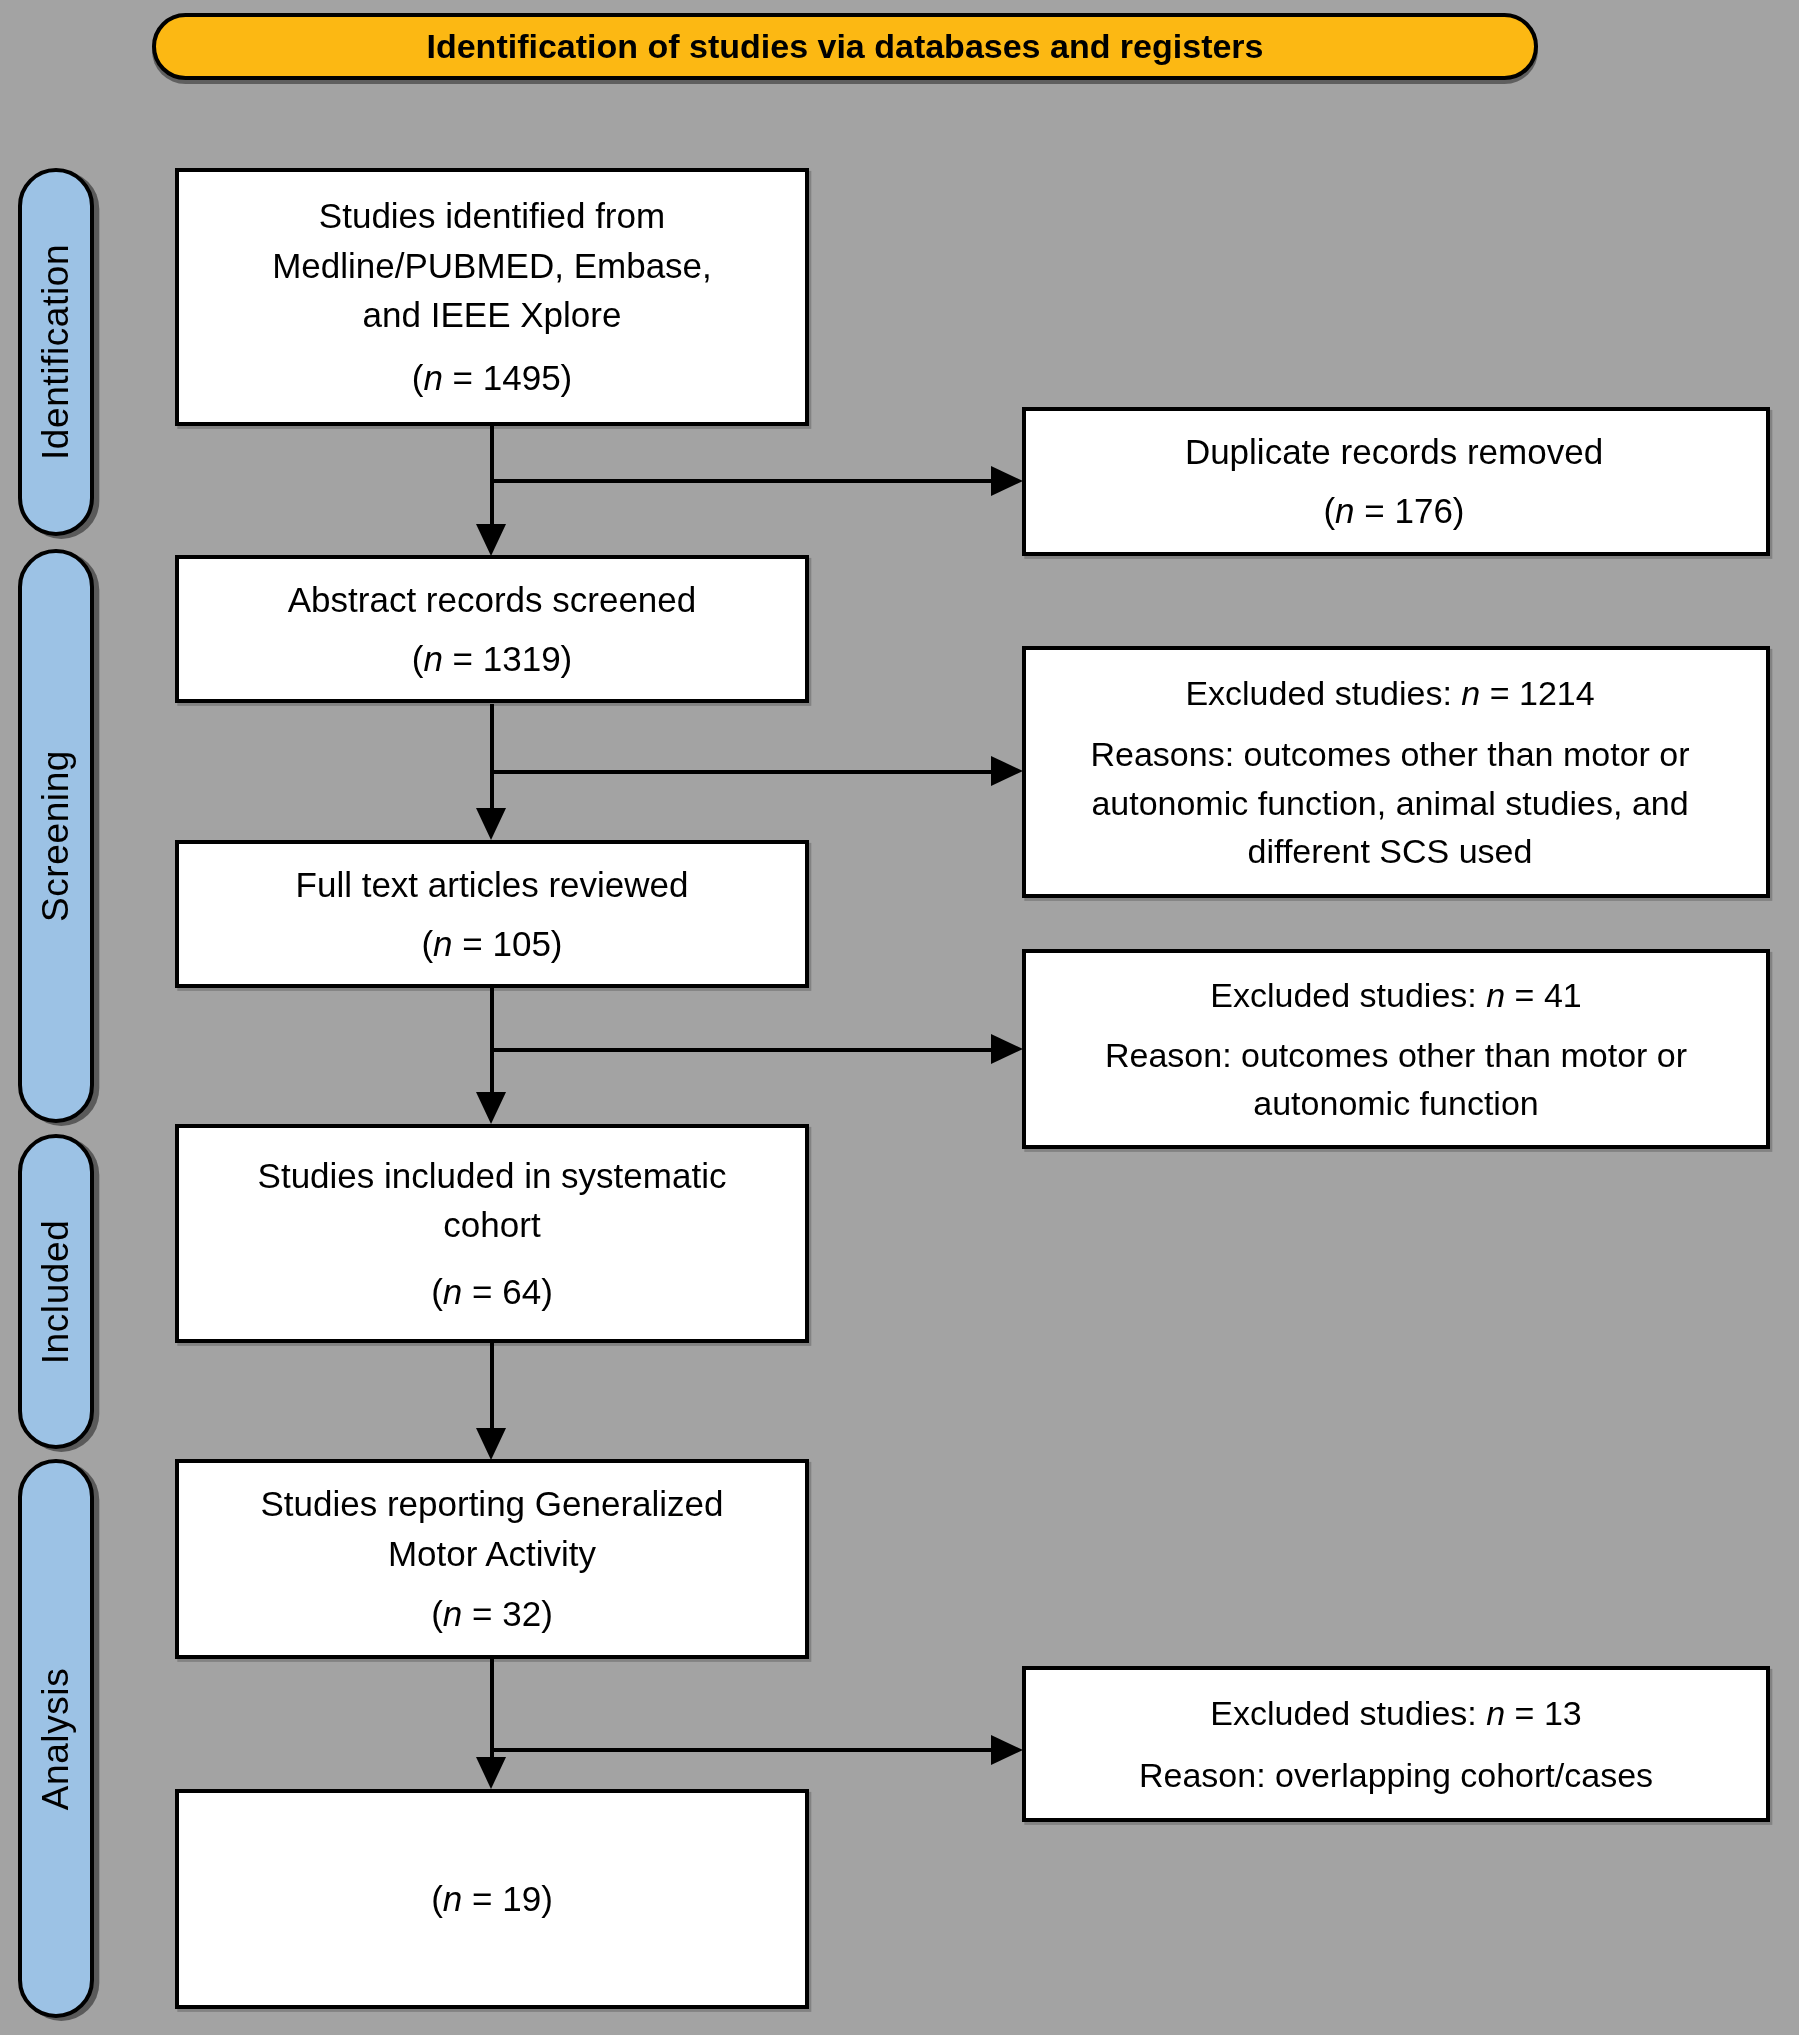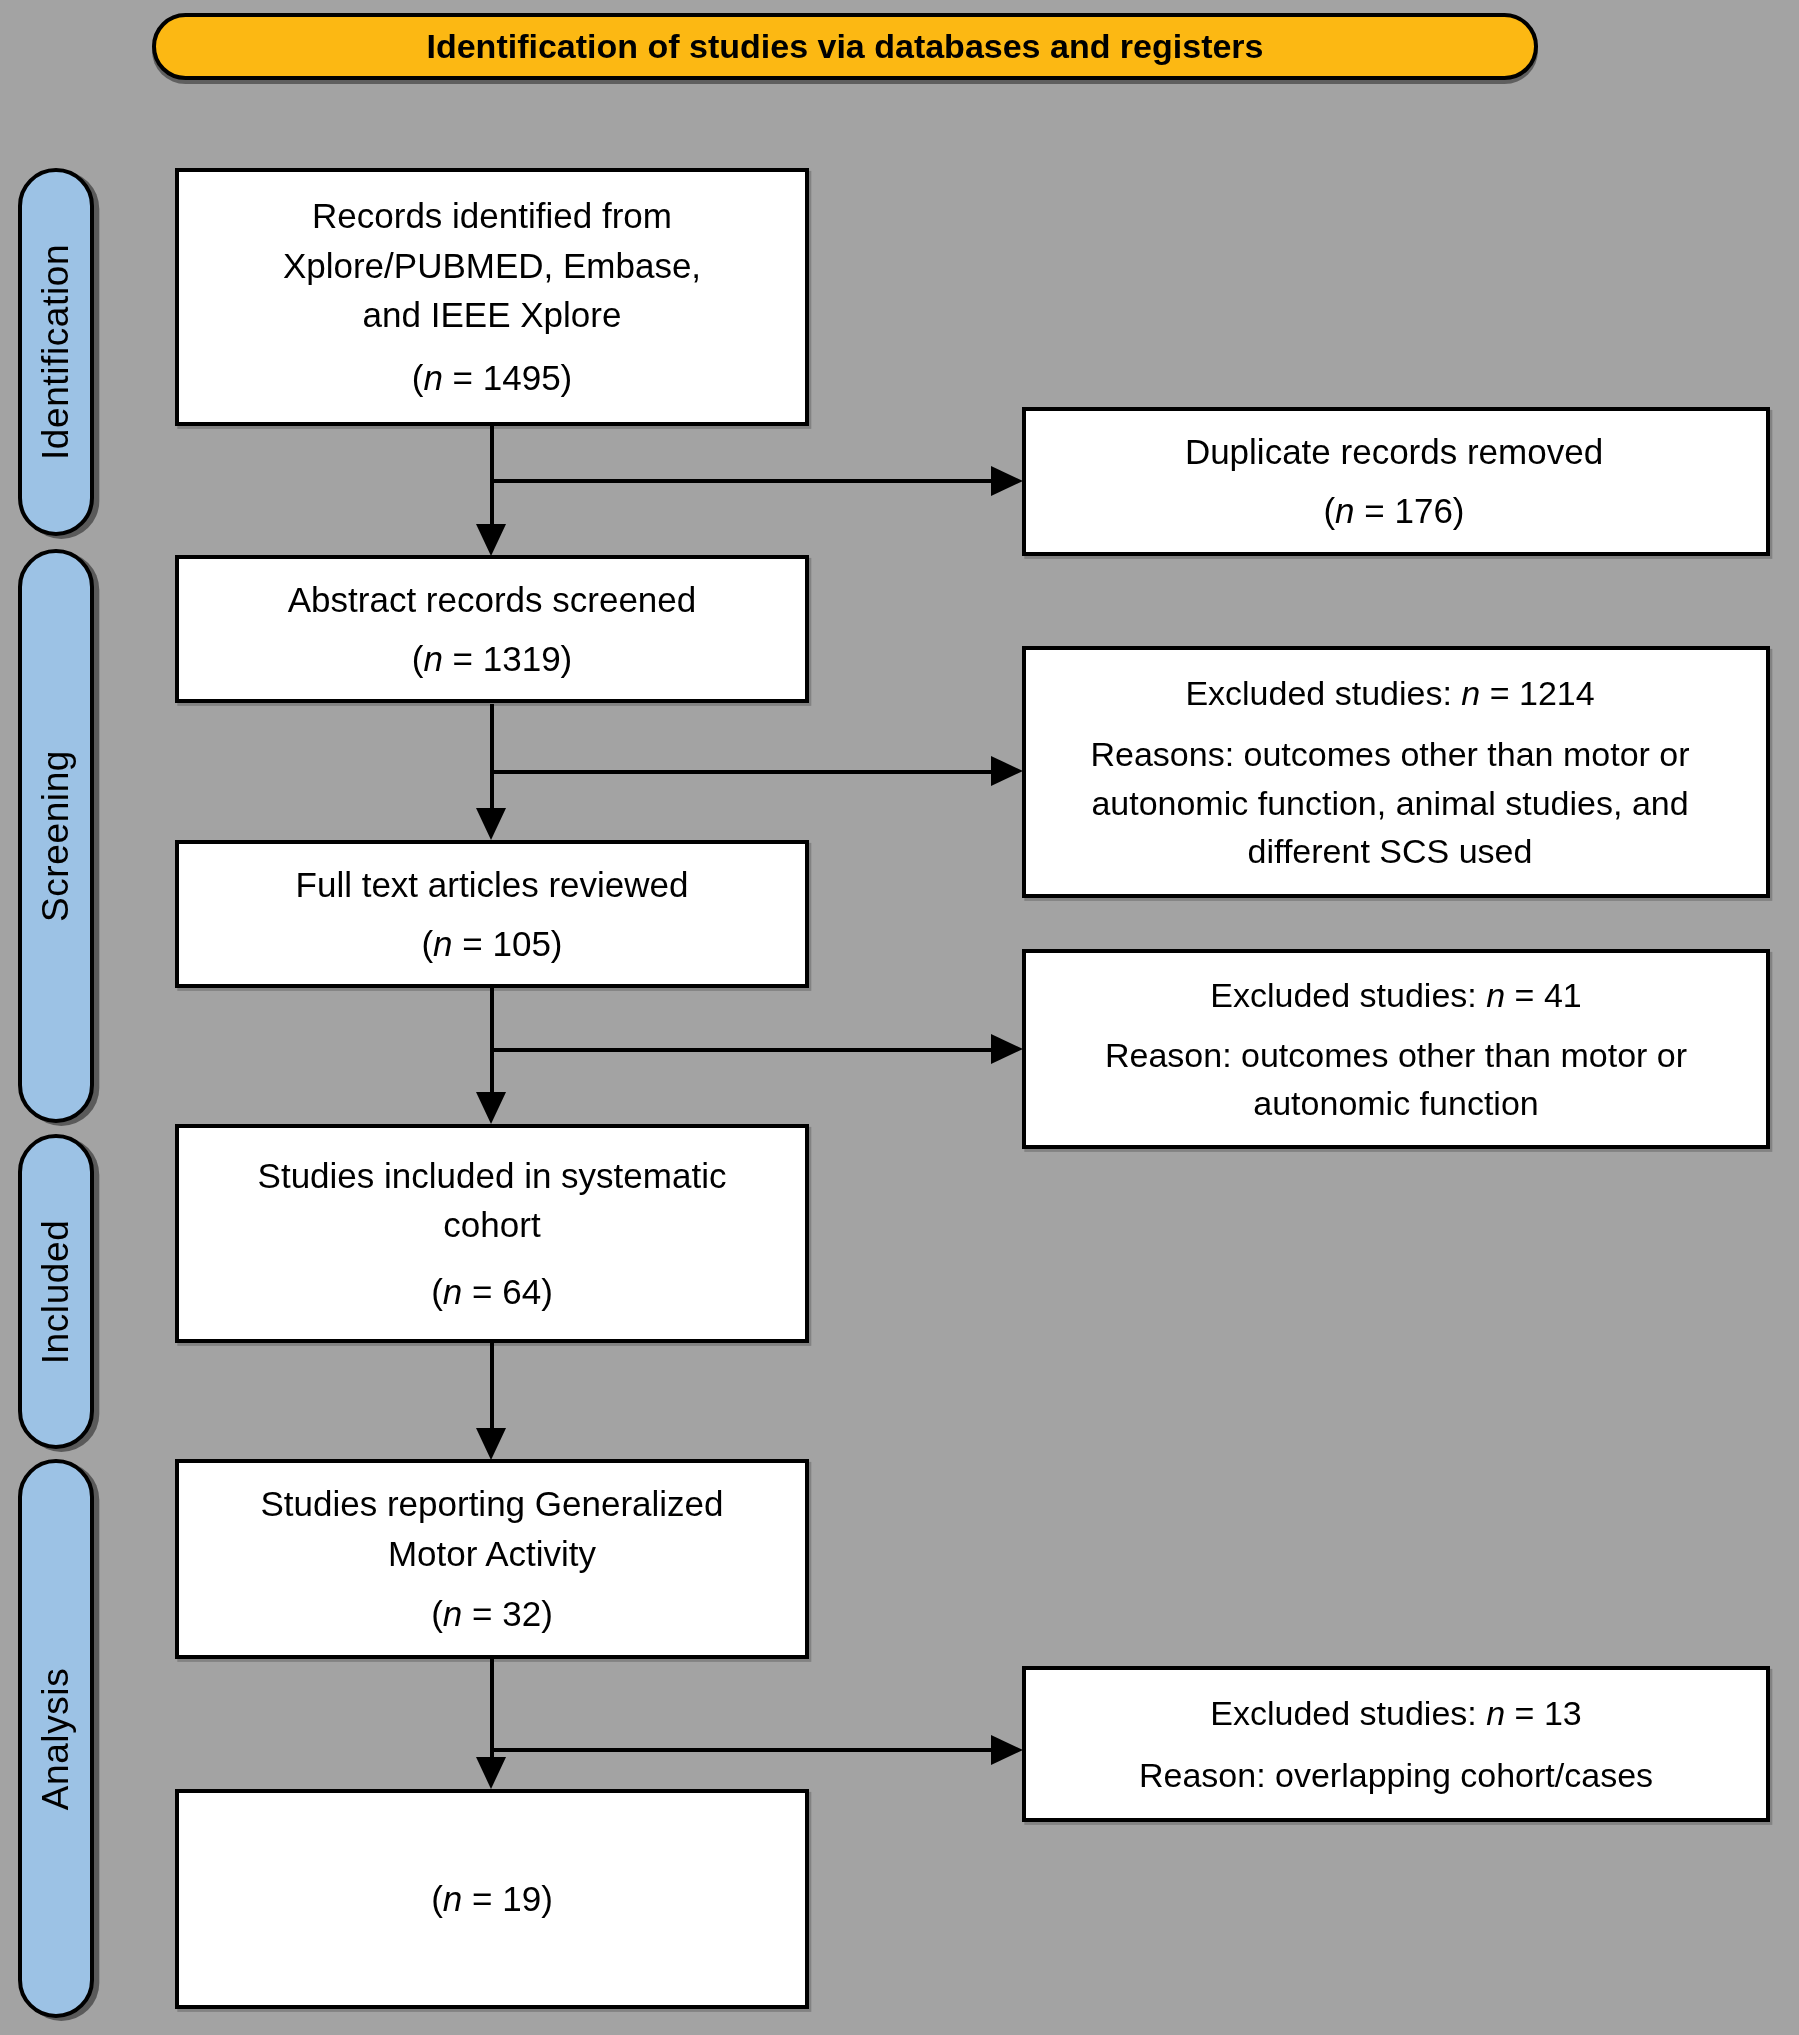--- a/index.html
+++ b/index.html
@@ -140,22 +140,22 @@
   </div>
   <div class="pill" id="pill-included">
     <span>Included</span>
   </div>
   <div class="pill" id="pill-analysis">
     <span>Analysis</span>
   </div>
 
   <div class="fbox col-main" id="box-records">
     <div class="title">
-      <div>Records identified from</div>
-      <div>Xplore/PUBMED, Embase,</div>
+      <div>Studies identified from</div>
+      <div>Medline/PUBMED, Embase,</div>
       <div>and IEEE Xplore</div>
     </div>
     <div class="nline italic-n">(<i>n</i> = 1495)</div>
   </div>
 
   <div class="fbox col-main" id="box-abstract">
     <div class="title">
       <div>Abstract records screened</div>
     </div>
     <div class="nline italic-n">(<i>n</i> = 1319)</div>

